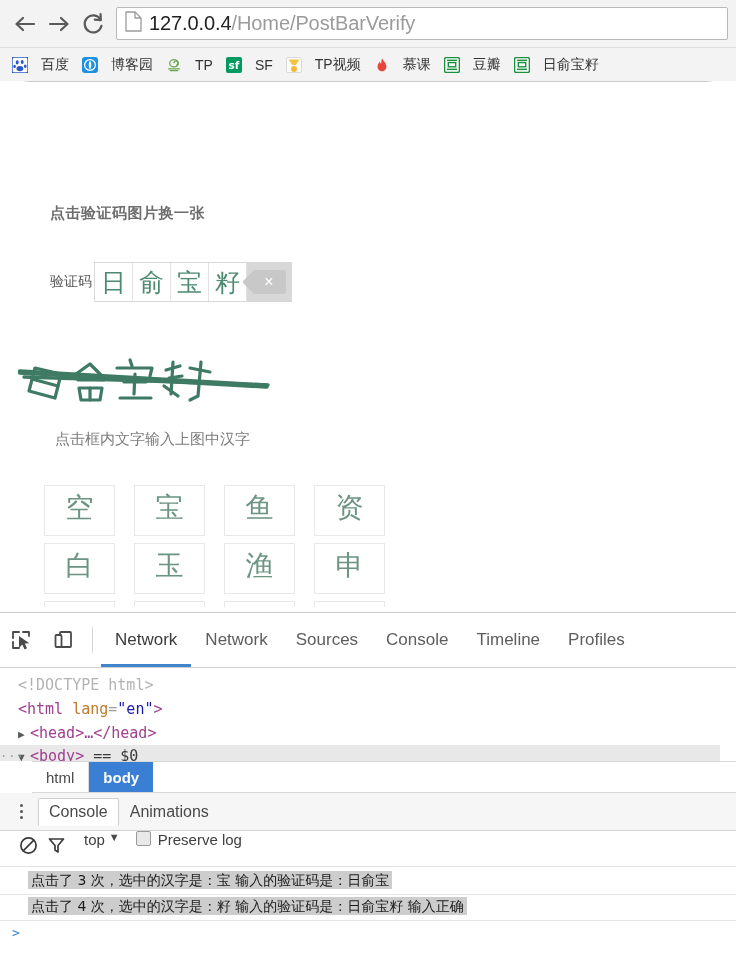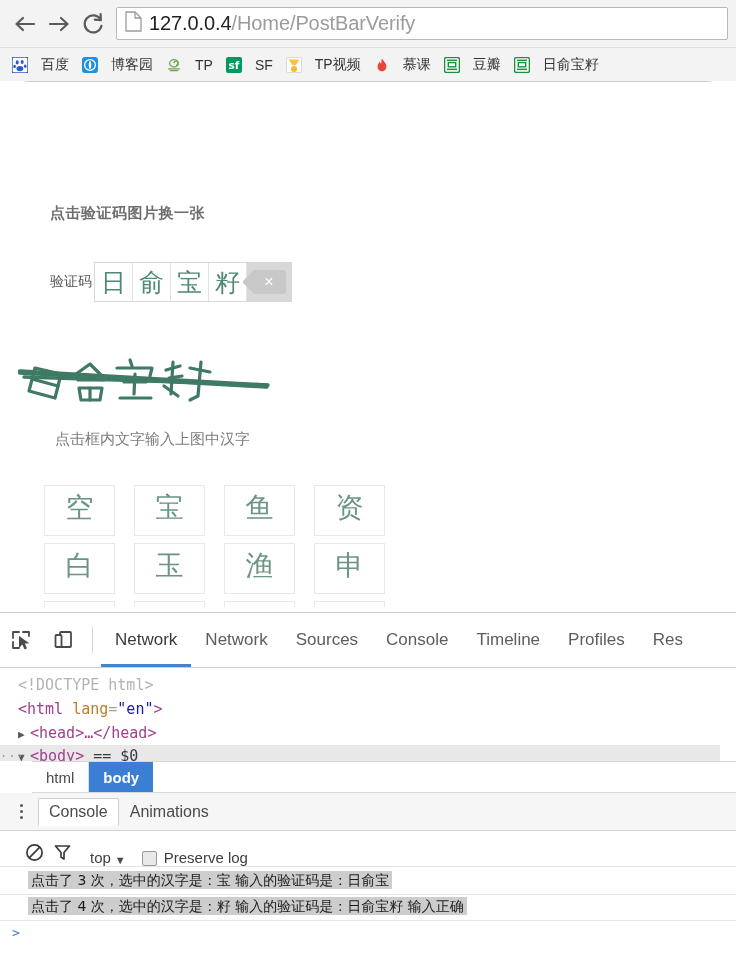--- a/index.html
+++ b/index.html
@@ -346,22 +346,22 @@
     border: 1px solid #cfcfcf;
     border-bottom-color: #ffffff;
     border-radius: 2px 2px 0 0;
     padding: 4px 10px;
     margin-bottom: -1px;
   }
 
   .dt-console-toolbar {
     height: 36px;
     display: flex;
-    align-items: flex-end;
-    padding: 0 20px;
+    align-items: flex-start;
+    padding: 0 14px;
     background: #ffffff;
     border-bottom: 1px solid #e3e3e3;
     box-sizing: border-box;
   }
   .ctb-icon {
     width: 28px; height: 28px;
     display: flex; align-items: center; justify-content: center;
     color: #4a4a4a;
     flex: 0 0 auto;
   }
@@ -646,21 +646,20 @@
       </svg>
     </div>
     <div class="dt-sep"></div>
 
     <div class="dt-tab active">Network</div>
     <div class="dt-tab">Network</div>
     <div class="dt-tab">Sources</div>
     <div class="dt-tab">Console</div>
     <div class="dt-tab">Timeline</div>
     <div class="dt-tab">Profiles</div>
-    <div class="dt-tab">Res</div>
   </div>
 
   <div class="dt-elements">
     <div class="dt-line">
       <span class="tok-doctype">&lt;!DOCTYPE html&gt;</span>
     </div>
     <div class="dt-line">
       <span class="tok-tag">&lt;html</span><span>&nbsp;</span><span class="tok-attr">lang</span><span class="tok-punct">=</span><span class="tok-val">"en"</span><span class="tok-tag">&gt;</span>
     </div>
     <div class="dt-line">

